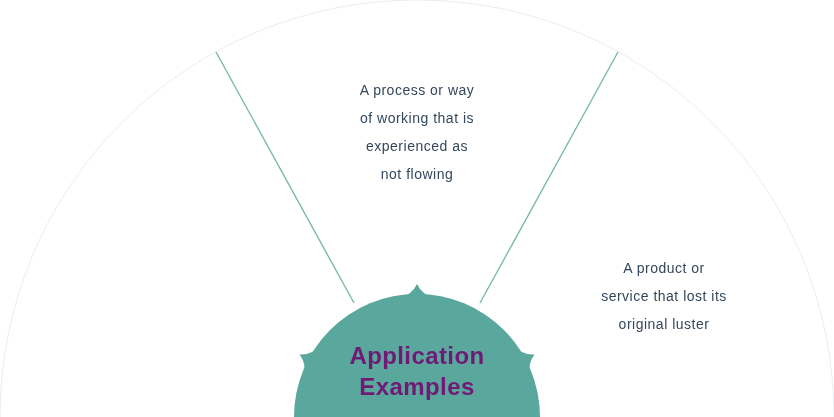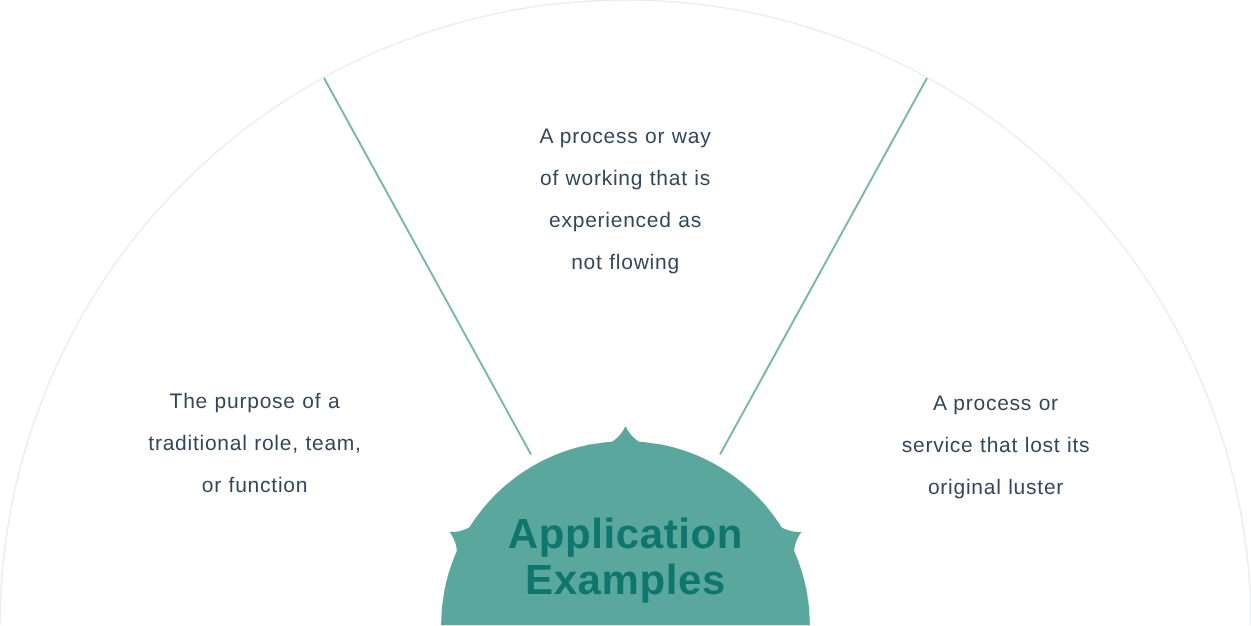--- a/index.html
+++ b/index.html
@@ -29,22 +29,22 @@
     letter-spacing:0.5px;
     text-align:center;
     white-space:pre-line;
   }
   .seg-left{left:30px;top:253px;width:280px;}
   .seg-top{left:277px;top:76px;width:280px;}
   .seg-right{left:524px;top:254px;width:280px;}
   .hub-label{
     position:absolute;
     left:297px;top:340px;width:240px;
-    color:#0f766e;
-    font-size:28px;
+    color:#701a75;
+    font-size:24px;
     line-height:31px;
     font-weight:700;
     letter-spacing:0.4px;
     text-align:center;
     white-space:pre-line;
   }
 </style>
 </head>
 <body>
 
@@ -59,29 +59,26 @@
     <line class="divider" x1="618" y1="52" x2="480" y2="303"></line>
 
     <g>
       <circle class="hub-fill" cx="417" cy="417" r="123"></circle>
       <path class="hub-fill" d="M 398,299 Q 412,295 417,284 Q 422,295 436,299 Z"></path>
       <path class="hub-fill" d="M 398,299 Q 412,295 417,284 Q 422,295 436,299 Z" transform="rotate(-62 417 417)"></path>
       <path class="hub-fill" d="M 398,299 Q 412,295 417,284 Q 422,295 436,299 Z" transform="rotate(62 417 417)"></path>
     </g>
   </svg>
 
-  <div class="seg-text seg-left">The purpose of a
-traditional role, team,
-or function</div>
 
   <div class="seg-text seg-top">A process or way
 of working that is
 experienced as
 not flowing</div>
 
-  <div class="seg-text seg-right">A process or
+  <div class="seg-text seg-right">A product or
 service that lost its
 original luster</div>
 
   <div class="hub-label">Application
 Examples</div>
 
 </div>
 
 </body></html>

